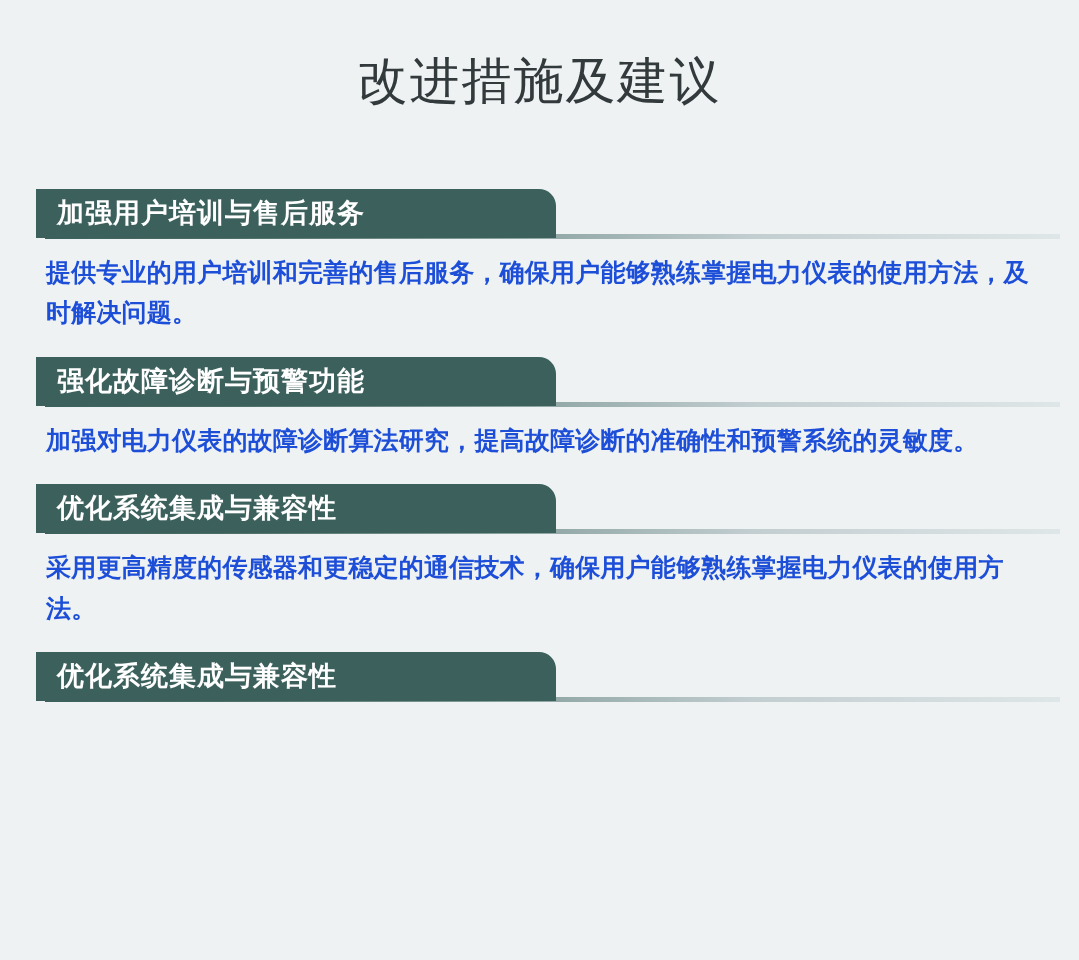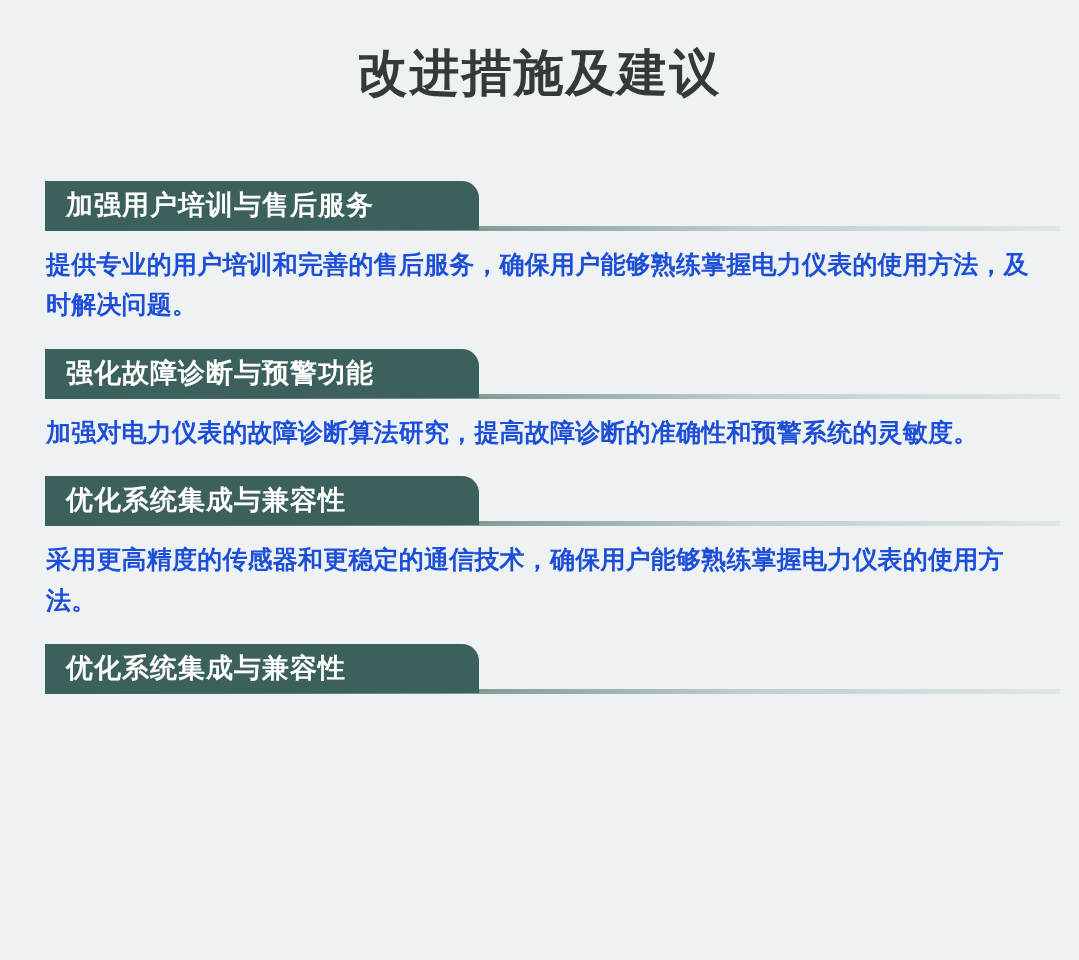--- a/index.html
+++ b/index.html
@@ -18,24 +18,24 @@
     position: relative;
     width: 1079px;
     height: 960px;
     background: #eef2f3;
     box-sizing: border-box;
   }
 
   .page-title {
     text-align: center;
     font-size: 50px;
-    font-weight: bold;
+    font-weight: normal;
     color: #333a3c;
     letter-spacing: 2px;
-    margin: 0;
+    margin: 8px;
     padding-top: 42px;
     line-height: 1.25;
   }
 
   .sections {
     margin-top: 76px;
     padding: 0 0 0 0;
   }
 
   .section {
@@ -46,24 +46,24 @@
     margin-top: 24px;
   }
 
   .section-head {
     position: relative;
     height: 49px;
   }
 
   .badge {
     position: absolute;
-    left: 45px;
+    left: 36px;
     top: 0;
     height: 49px;
-    width: 434px;
+    width: 520px;
     background: #3c615d;
     border-top-right-radius: 17px;
     box-sizing: border-box;
     display: flex;
     align-items: center;
     padding-left: 21px;
     z-index: 2;
   }
 
   .badge-label {

